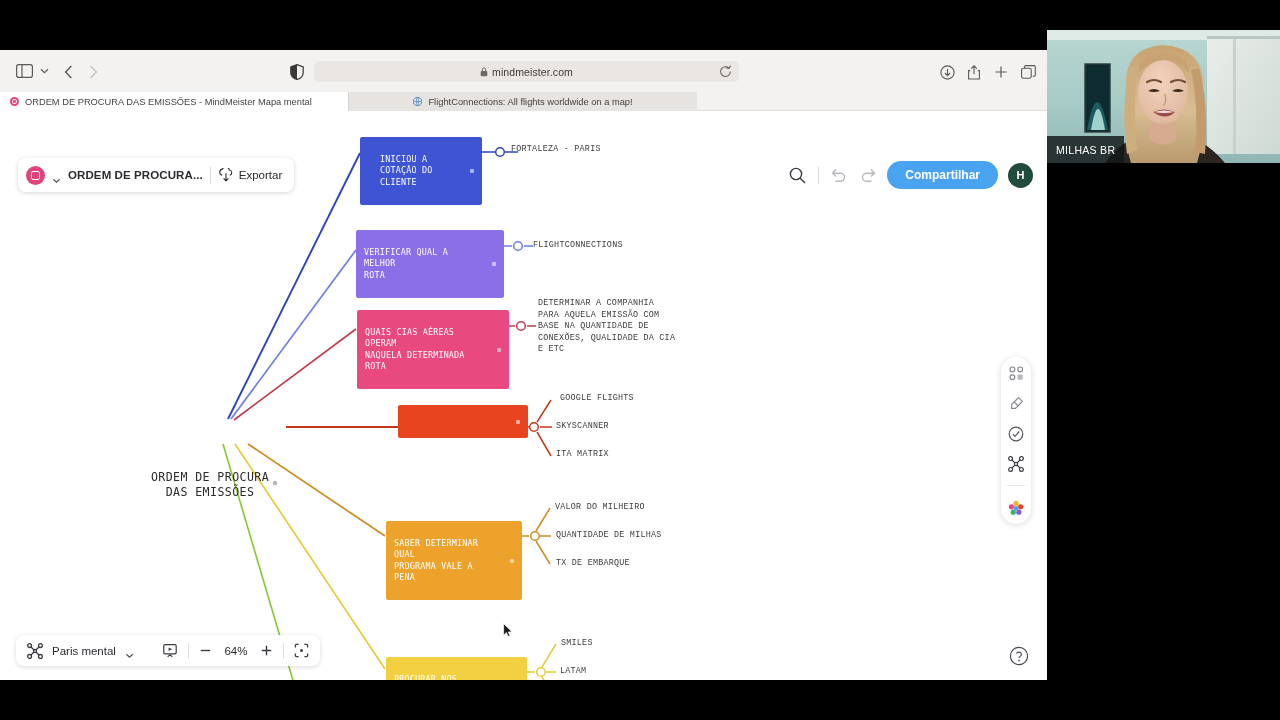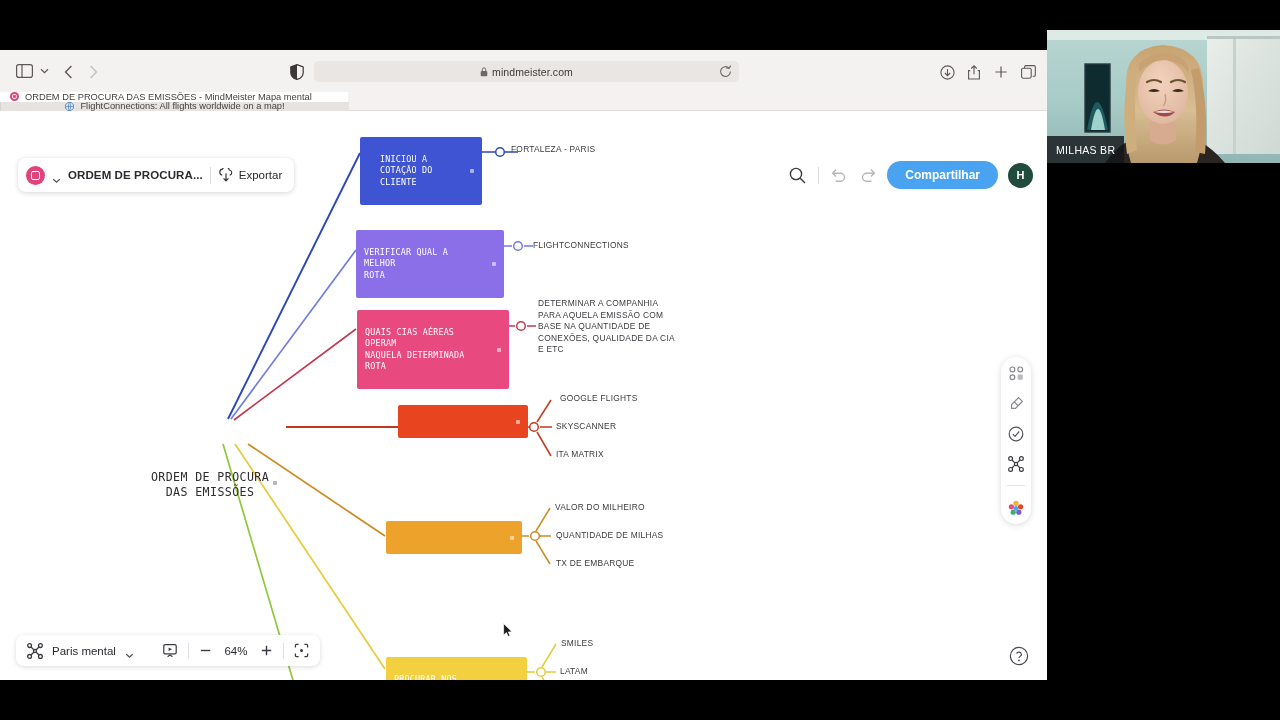--- a/index.html
+++ b/index.html
@@ -45,21 +45,21 @@
   }
   #urlbar .lock { width: 8px; height: 9px; position: relative; display:inline-block; }
   #reload { position: absolute; right: 6px; top: 3px; width: 15px; height: 15px; color:#6b6865; }
 
   #dl-btn    { left: 934px; top: 9px; }
   #share-btn { left: 961px; top: 9px; }
   #plus-btn  { left: 988px; top: 9px; }
   #tabs-btn  { left: 1015px; top: 9px; }
 
   
-  #tabstrip { position: absolute; left: 0; top: 42px; width: 1047px; height: 19px; display: flex; flex-direction: column; }
+  #tabstrip { position: absolute; left: 0; top: 42px; width: 1047px; height: 19px; display: flex; }
   .btab {
     height: 19px; display: flex; align-items: center; gap: 6px;
     font-size: 9.3px; color: #46423f; padding-left: 10px; white-space: nowrap;
     overflow: hidden; position: relative;
   }
   .btab.active { background: #ffffff; width: 348px; }
   .btab.inactive { background: #e6e3e0; width: 349px; border-left: 1px solid #d6d3d0; justify-content: center; padding-left: 0; }
   .favicon { width: 9px; height: 9px; flex: none; display:block; }
 
   
@@ -147,21 +147,21 @@
     font-family: "DejaVu Sans Mono", monospace;
     font-size: 11.6px; line-height: 15px; letter-spacing: .4px;
     color: #2e2c30; text-align: center; z-index: 10; white-space: pre-line;
   }
   #root-handle {
     position: absolute; left: 273px; top: 370px; width: 4px; height: 4px;
     background: #b9b6bd; border-radius: 1px; z-index: 10;
   }
 
   .leaf {
-    position: absolute; font-family: Liberation Sans, sans-serif;
+    position: absolute; font-family: Liberation Mono, monospace;
     font-size: 8.4px; line-height: 11.5px; letter-spacing: .25px;
     color: #3b3a3f; text-transform: uppercase; z-index: 10; white-space: pre-line;
   }
 
   
   #cursor { position: absolute; left: 503px; top: 512px; z-index: 60; }
 
   
   #webcam { position: absolute; left: 1047px; top: 30px; width: 233px; height: 133px; overflow: hidden; }
   #cam-img { position: absolute; inset: 0; }
@@ -342,20 +342,22 @@
         </div>
         <div class="node" style="left:357px; top:199px; width:152px; background:#e8497e;">
           <span>QUAIS CIAS AÉREAS OPERAM
 NAQUELA DETERMINADA ROTA</span>
           <span class="handle"></span>
         </div>
         <div class="node" style="left:398px; top:294px; width:130px; background:#e8441f;">
           <span class="handle"></span>
         </div>
         <div class="node" style="left:386px; top:410px; width:136px; background:#eda22c;">
+          <span>SABER DETERMINAR QUAL
+PROGRAMA VALE A PENA</span>
           <span class="handle"></span>
         </div>
         <div class="node" style="left:386px; top:546px; width:141px; background:#f2d03f; color:#ffffff;">
           <span>PROCURAR NOS PROGRAMAS
 FIDELIDADES MAIS FACEIS</span>
           
         </div>
 
         <div class="leaf" style="left:511px; top:33px;">FORTALEZA - PARIS</div>
         <div class="leaf" style="left:533px; top:129px;">FLIGHTCONNECTIONS</div>

